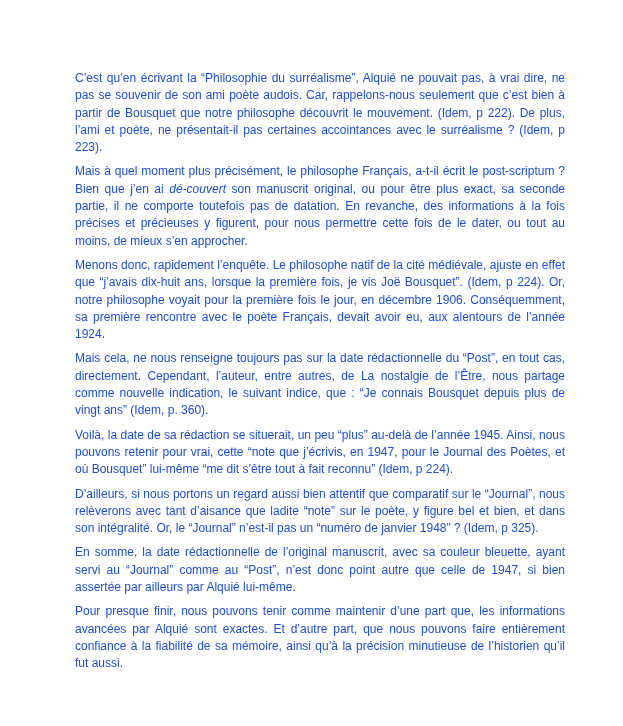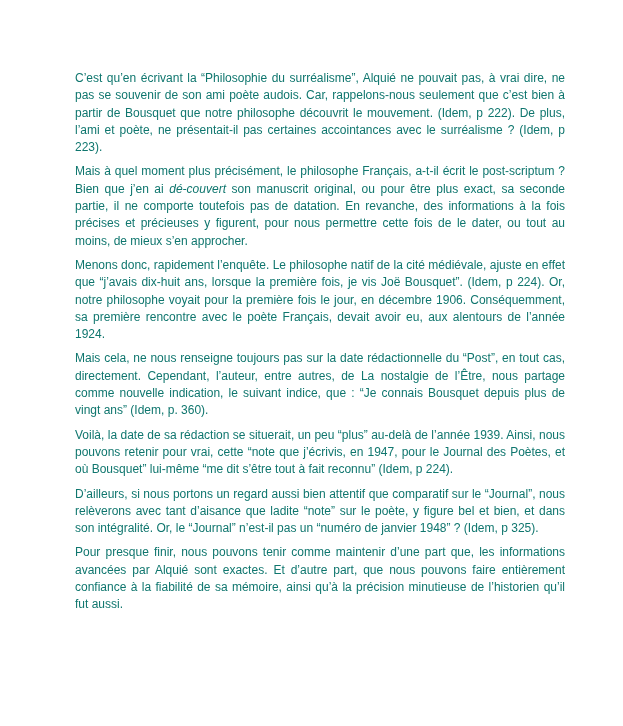--- a/index.html
+++ b/index.html
@@ -21,21 +21,21 @@
     overflow: hidden;
   }
   .text-column {
     width: 490px;
   }
   .text-column p {
     margin: 0 0 7px 0;
     font-family: "Liberation Sans", "DejaVu Sans", sans-serif;
     font-size: 12px;
     line-height: 17.3px;
-    color: #0f766e;
+    color: #1d4ed8;
     text-align: justify;
     text-justify: inter-word;
   }
   .text-column p em {
     font-style: italic;
   }
 </style>
 </head>
 <body>
 
@@ -43,21 +43,22 @@
   <div class="text-column">
 
     <p>C’est qu’en écrivant la “Philosophie du surréalisme”, Alquié ne pouvait pas, à vrai dire, ne pas se souvenir de son ami poète audois. Car, rappelons-nous seulement que c’est bien à partir de Bousquet que notre philosophe découvrit le mouvement. (Idem, p 222). De plus, l’ami et poète, ne présentait-il pas certaines accointances avec le surréalisme ? (Idem, p 223).</p>
 
     <p><span>Mais à quel moment plus précisément, le philosophe Français, a-t-il écrit le post-scriptum ? Bien que j’en ai </span><em>dé-couvert</em><span> son manuscrit original, ou pour être plus exact, sa seconde partie, il ne comporte toutefois pas de datation. En revanche, des informations à la fois précises et précieuses y figurent, pour nous permettre cette fois de le dater, ou tout au moins, de mieux s’en approcher.</span></p>
 
     <p>Menons donc, rapidement l’enquête. Le philosophe natif de la cité médiévale, ajuste en effet que “j’avais dix-huit ans, lorsque la première fois, je vis Joë Bousquet”. (Idem, p 224). Or, notre philosophe voyait pour la première fois le jour, en décembre 1906. Conséquemment, sa première rencontre avec le poète Français, devait avoir eu, aux alentours de l’année 1924.</p>
 
     <p>Mais cela, ne nous renseigne toujours pas sur la date rédactionnelle du “Post”, en tout cas, directement. Cependant, l’auteur, entre autres, de La nostalgie de l’Être, nous partage comme nouvelle indication, le suivant indice, que : “Je connais Bousquet depuis plus de vingt ans” (Idem, p. 360).</p>
 
-    <p>Voilà, la date de sa rédaction se situerait, un peu “plus” au-delà de l’année 1939. Ainsi, nous pouvons retenir pour vrai, cette “note que j’écrivis, en 1947, pour le Journal des Poètes, et où Bousquet” lui-même “me dit s’être tout à fait reconnu” (Idem, p 224).</p>
+    <p>Voilà, la date de sa rédaction se situerait, un peu “plus” au-delà de l’année 1945. Ainsi, nous pouvons retenir pour vrai, cette “note que j’écrivis, en 1947, pour le Journal des Poètes, et où Bousquet” lui-même “me dit s’être tout à fait reconnu” (Idem, p 224).</p>
 
     <p>D’ailleurs, si nous portons un regard aussi bien attentif que comparatif sur le “Journal”, nous relèverons avec tant d’aisance que ladite “note” sur le poète, y figure bel et bien, et dans son intégralité. Or, le “Journal” n’est-il pas un “numéro de janvier 1948” ? (Idem, p 325).</p>
 
+    <p>En somme, la date rédactionnelle de l’original manuscrit, avec sa couleur bleuette, ayant servi au “Journal” comme au “Post”, n’est donc point autre que celle de 1947, si bien assertée par ailleurs par Alquié lui-même.</p>
 
     <p>Pour presque finir, nous pouvons tenir comme maintenir d’une part que, les informations avancées par Alquié sont exactes. Et d’autre part, que nous pouvons faire entièrement confiance à la fiabilité de sa mémoire, ainsi qu’à la précision minutieuse de l’historien qu’il fut aussi.</p>
 
   </div>
 </div>
 
 </body></html>

